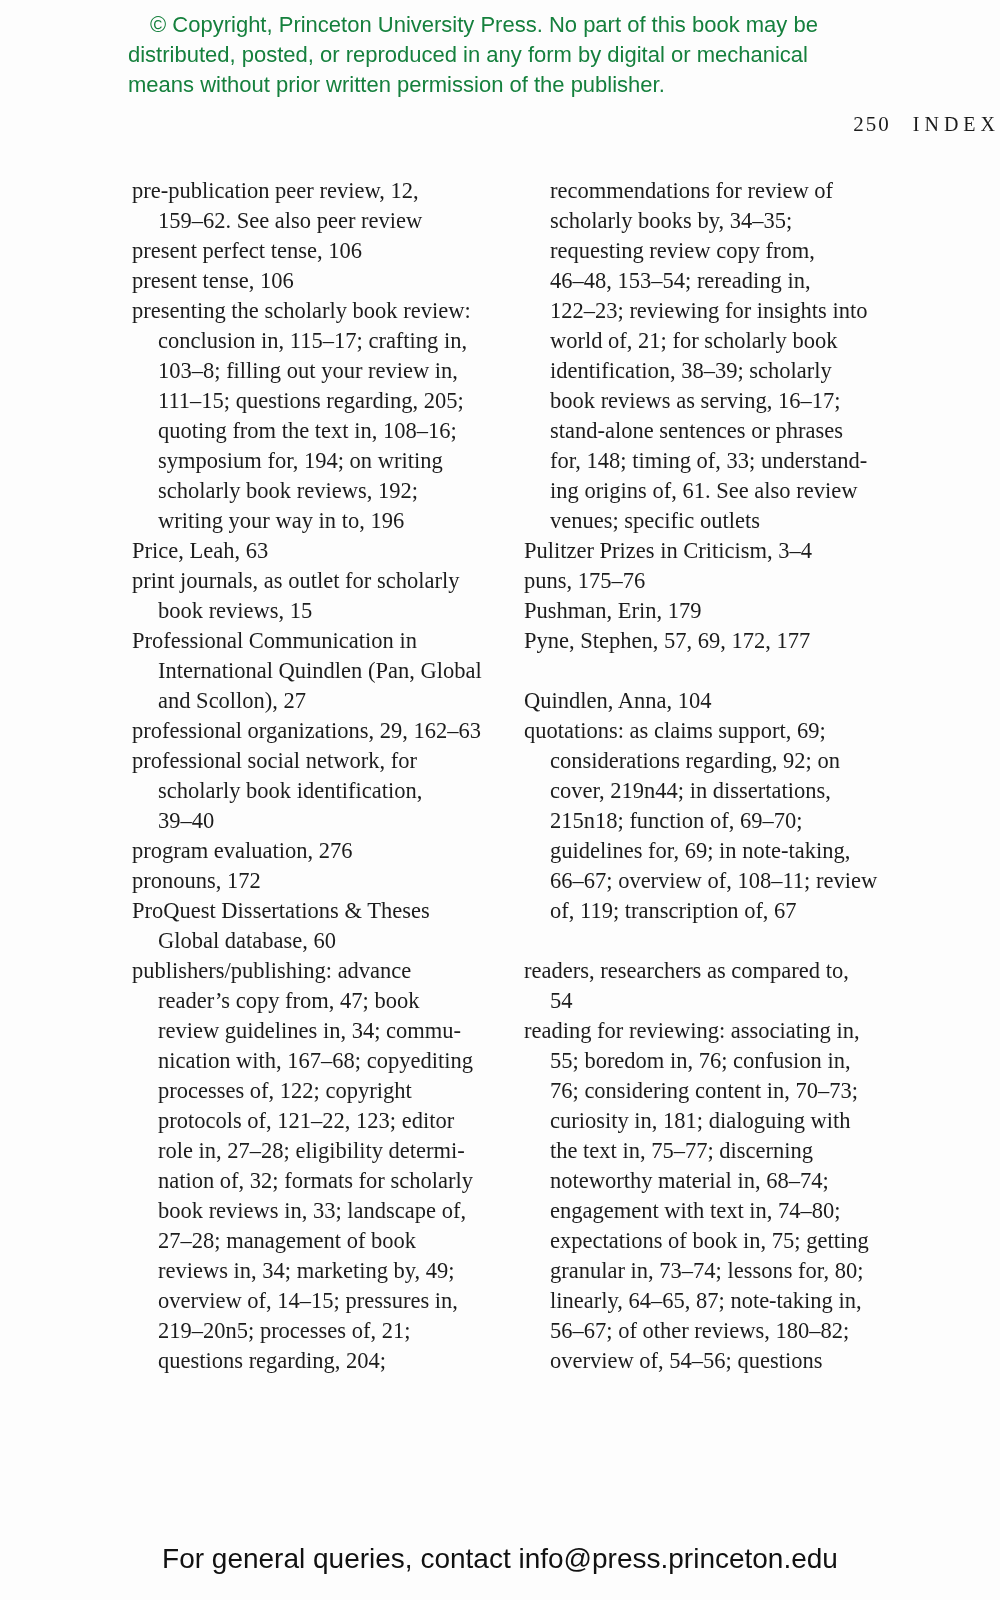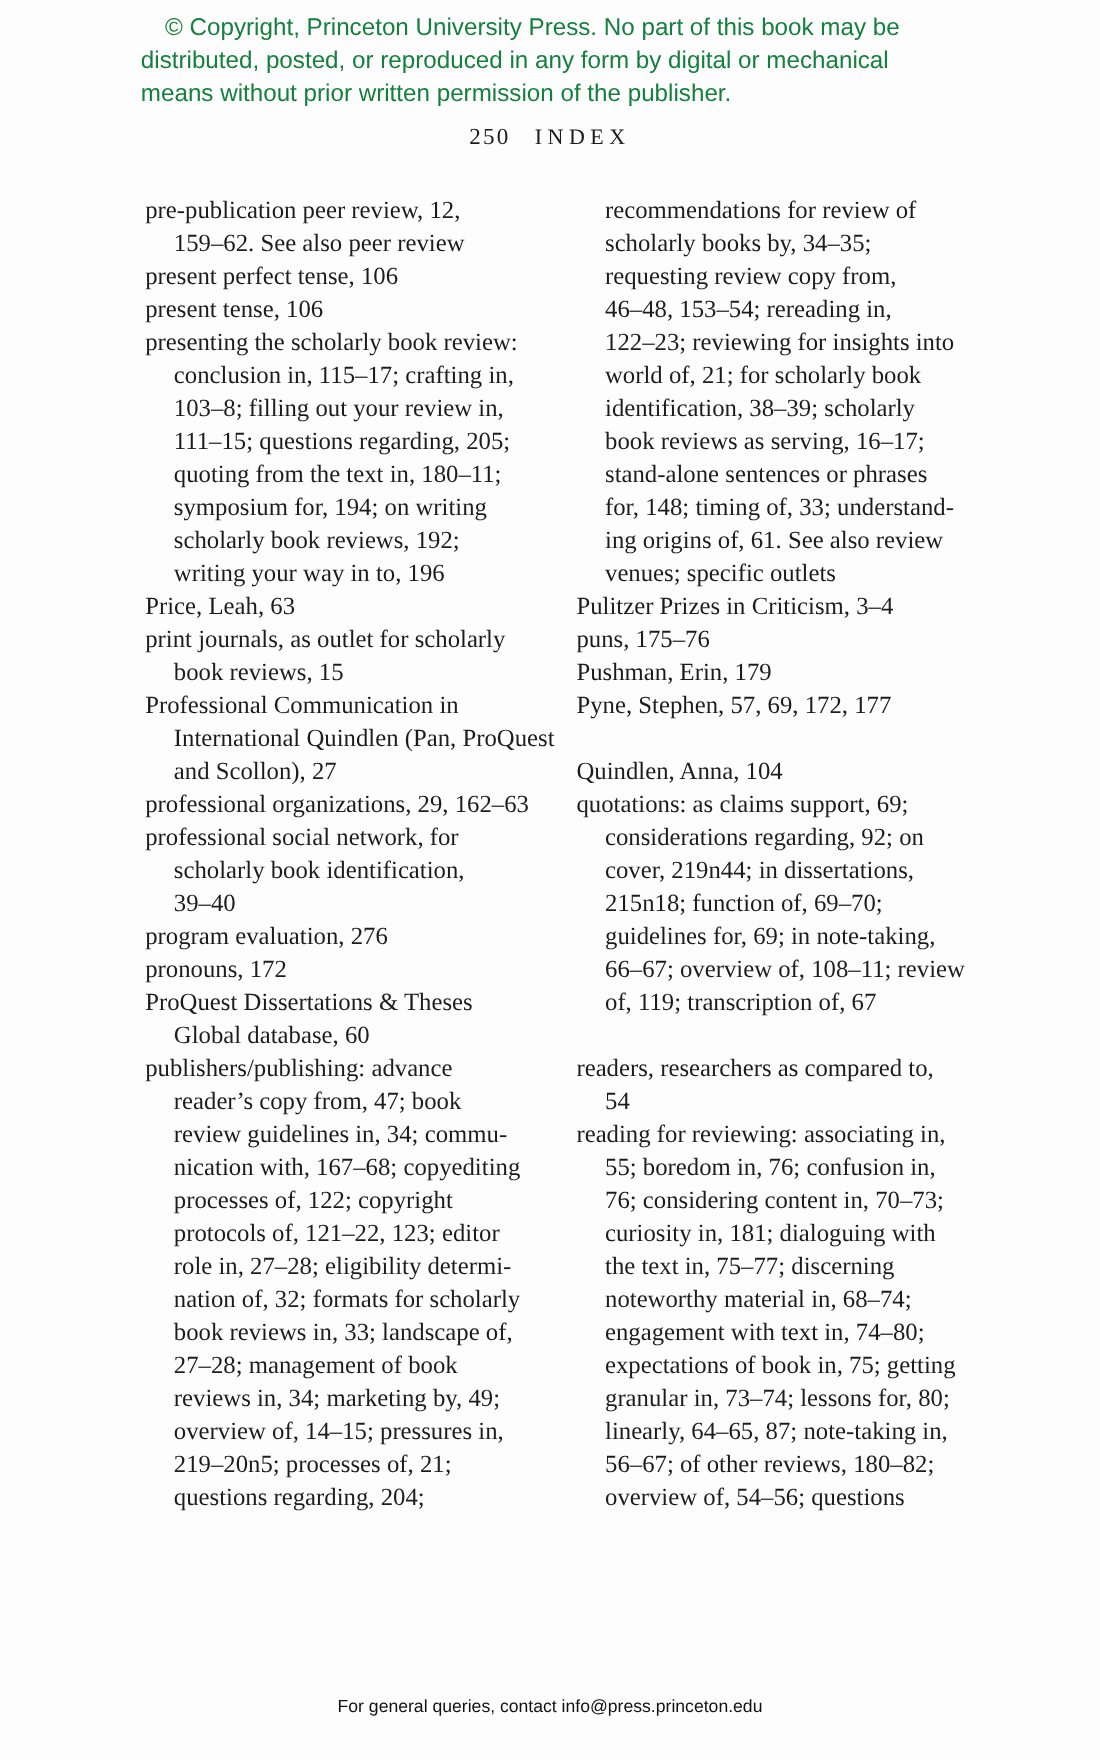--- a/index.html
+++ b/index.html
@@ -26,21 +26,21 @@
     font-size: 22px;
     line-height: 30px;
     color: #15803d;
   }
   .copyright .cline-0 { text-indent: 22px; }
   .pagehead {
     position: absolute;
     top: 112px;
     left: 0;
     width: 100%;
-    text-align: center;
+    text-align: right;
     font-family: "Liberation Serif", "DejaVu Serif", serif;
     font-size: 21px;
     color: #1b1b1b;
   }
   .pagenum {
     letter-spacing: 2px;
     margin-right: 22px;
   }
   .sectitle {
     letter-spacing: 5px;
@@ -63,21 +63,21 @@
   .index-line.indent { padding-left: 26px; }
   .index-line.blank { height: 30px; }
   .ital { }
   .footer {
     position: absolute;
     top: 1543px;
     left: 0;
     width: 100%;
     text-align: center;
     font-family: "Liberation Sans", "DejaVu Sans", sans-serif;
-    font-size: 16px;
+    font-size: 28px;
     color: #111;
   }
 </style>
 </head>
 <body>
 
 <div class="page">
 
   <div class="copyright">
     <div class="cline-0">© Copyright, Princeton University Press. No part of this book may be</div>
@@ -91,29 +91,29 @@
 
   <div class="col col-left" id="col-left">
       <div class="index-line"><span>pre-publication peer review, 12,</span></div>
       <div class="index-line indent"><span>159–62. </span><span class="ital">See also</span><span> peer review</span></div>
       <div class="index-line"><span>present perfect tense, 106</span></div>
       <div class="index-line"><span>present tense, 106</span></div>
       <div class="index-line"><span>presenting the scholarly book review:</span></div>
       <div class="index-line indent"><span>conclusion in, 115–17; crafting in,</span></div>
       <div class="index-line indent"><span>103–8; filling out your review in,</span></div>
       <div class="index-line indent"><span>111–15; questions regarding, 205;</span></div>
-      <div class="index-line indent"><span>quoting from the text in, 180–11;</span></div>
+      <div class="index-line indent"><span>quoting from the text in, 108–16;</span></div>
       <div class="index-line indent"><span>symposium for, 194; on writing</span></div>
       <div class="index-line indent"><span>scholarly book reviews, 192;</span></div>
       <div class="index-line indent"><span>writing your way in to, 196</span></div>
       <div class="index-line"><span>Price, Leah, 63</span></div>
       <div class="index-line"><span>print journals, as outlet for scholarly</span></div>
       <div class="index-line indent"><span>book reviews, 15</span></div>
       <div class="index-line"><span class="ital">Professional Communication in</span></div>
-      <div class="index-line indent"><span class="ital">International Quindlen</span><span> (Pan, ProQuest</span></div>
+      <div class="index-line indent"><span class="ital">International Quindlen</span><span> (Pan, Global</span></div>
       <div class="index-line indent"><span>and Scollon), 27</span></div>
       <div class="index-line"><span>professional organizations, 29, 162–63</span></div>
       <div class="index-line"><span>professional social network, for</span></div>
       <div class="index-line indent"><span>scholarly book identification,</span></div>
       <div class="index-line indent"><span>39–40</span></div>
       <div class="index-line"><span>program evaluation, 276</span></div>
       <div class="index-line"><span>pronouns, 172</span></div>
       <div class="index-line"><span>ProQuest Dissertations &amp; Theses</span></div>
       <div class="index-line indent"><span>Global database, 60</span></div>
       <div class="index-line"><span>publishers/publishing: advance</span></div>

